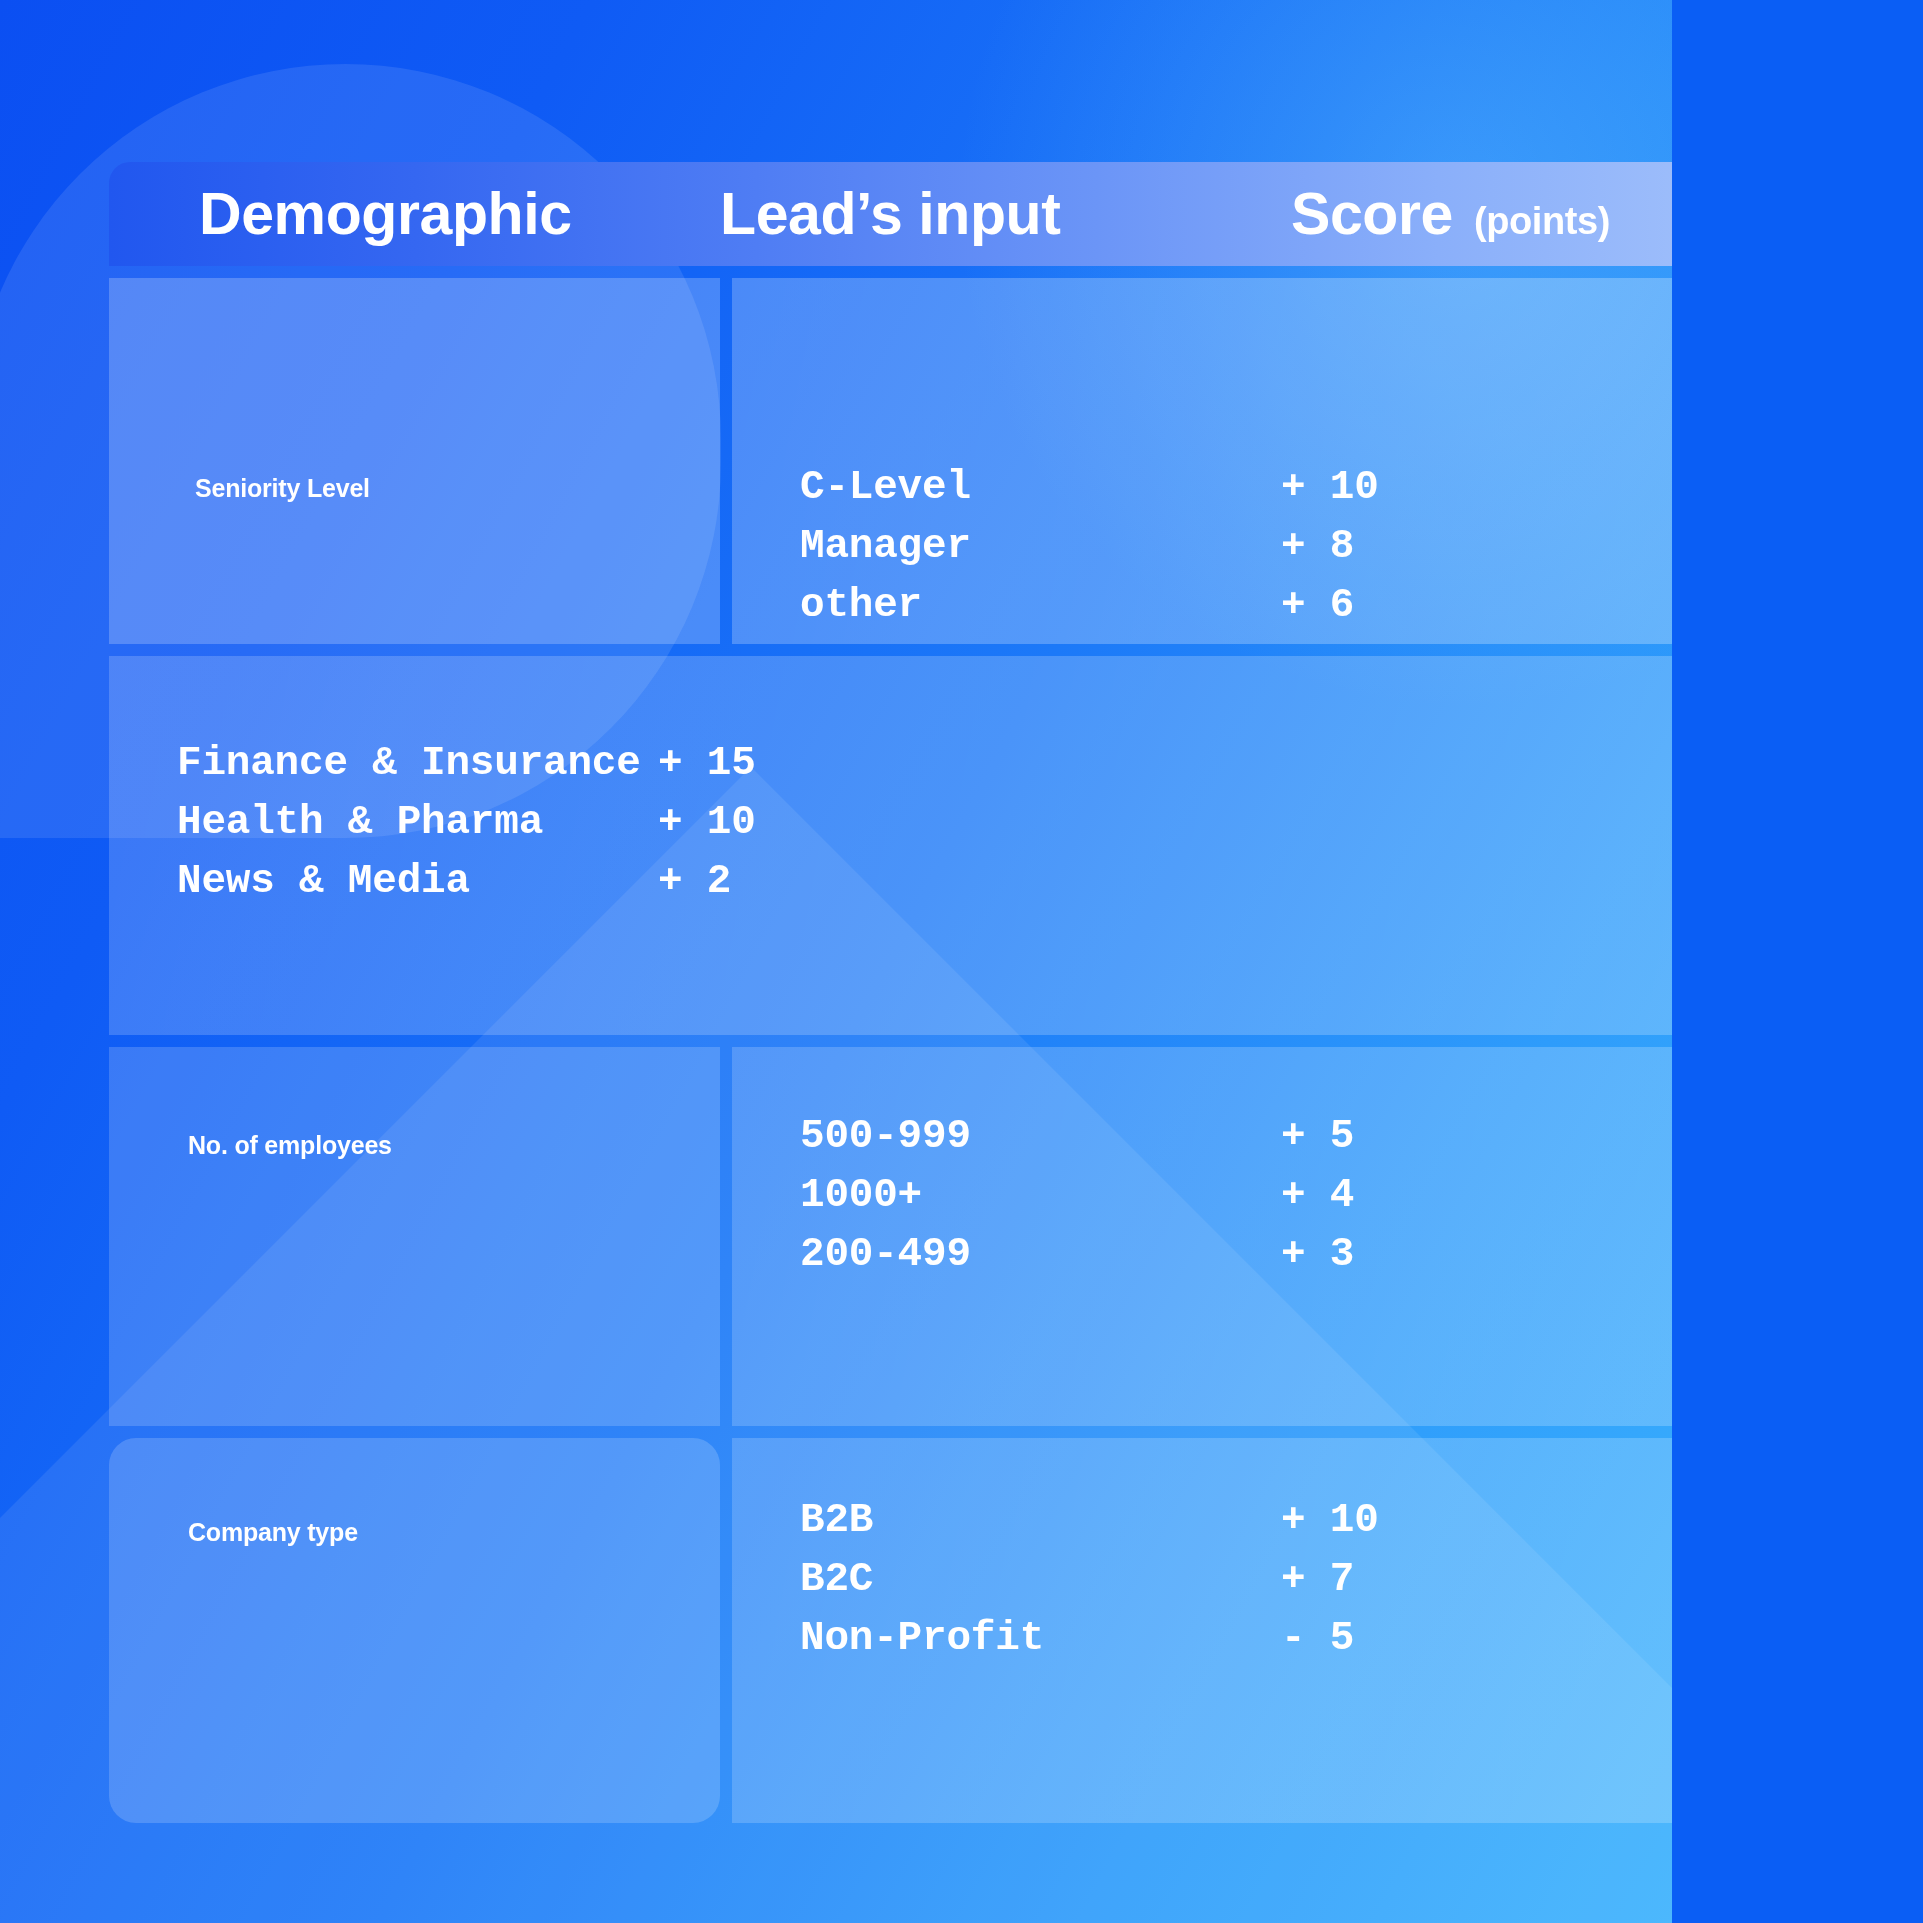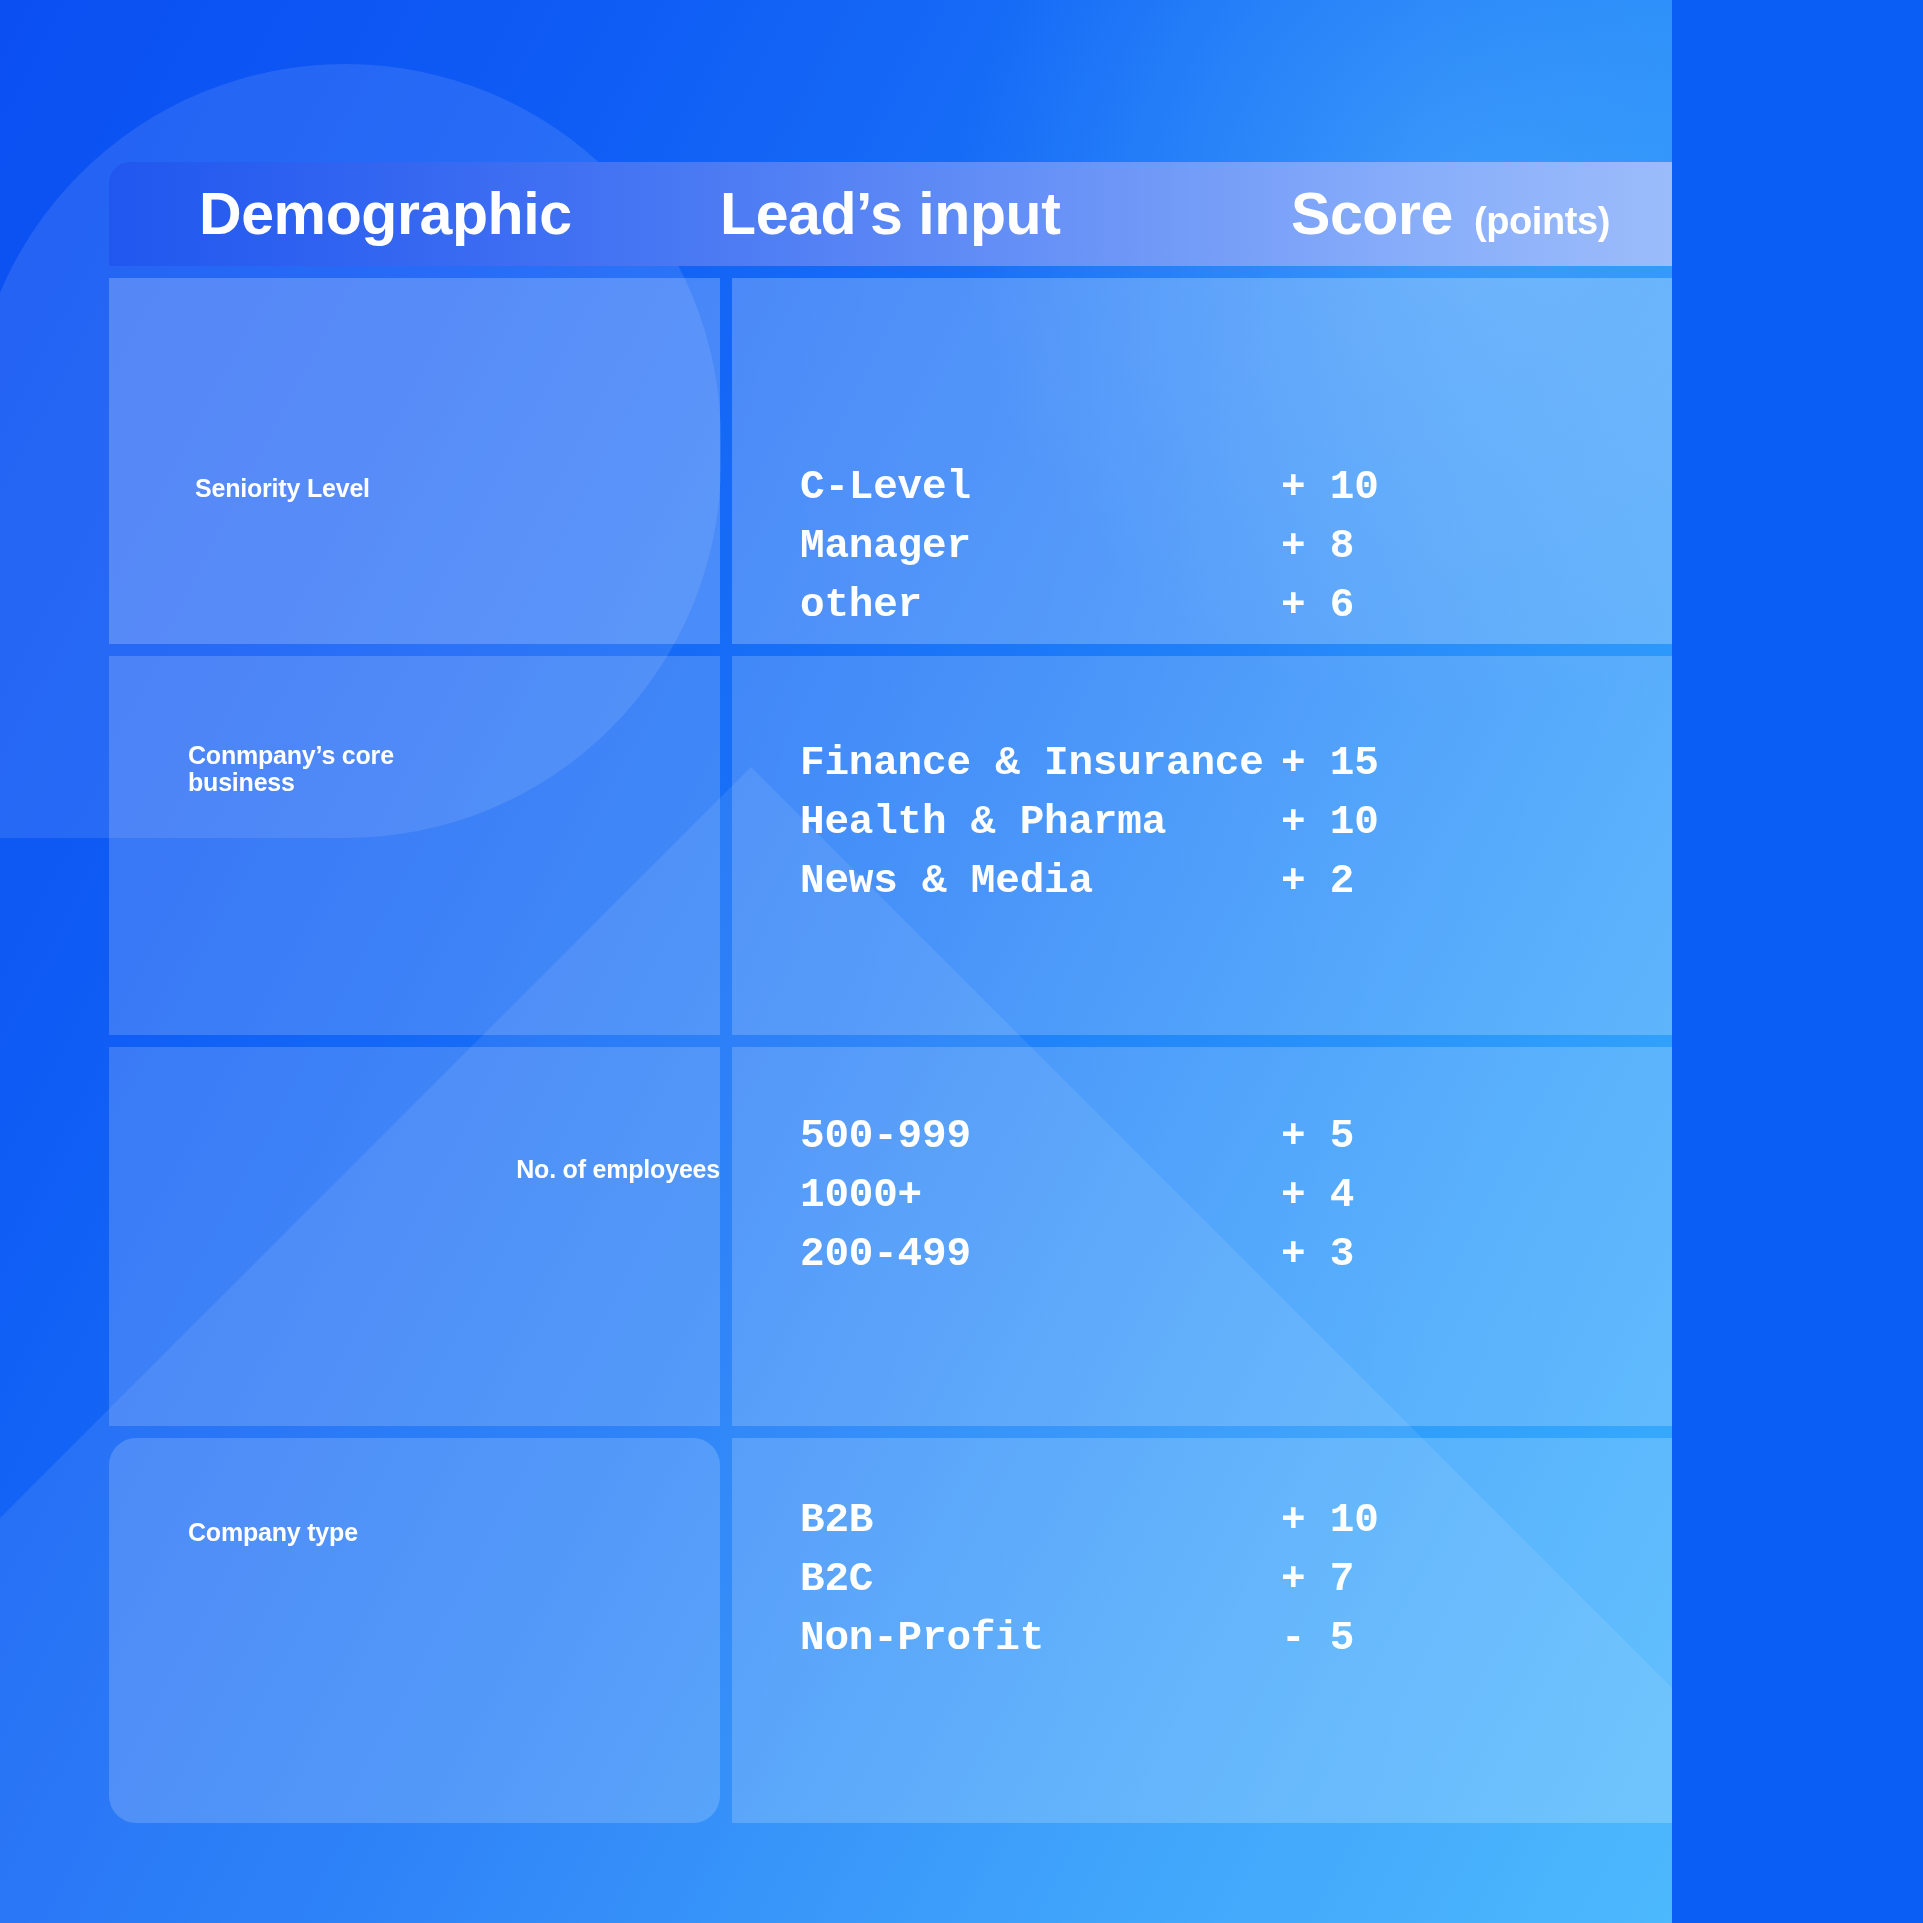--- a/index.html
+++ b/index.html
@@ -167,21 +167,21 @@
     color: #ffffff;
     font-size: 41px;
     font-weight: 700;
     white-space: pre;
     letter-spacing: -0.2px;
   }
 
   
   .r0 .cell-label { align-items: flex-start; padding-top: 197px; }
   .r1 .cell-label { align-items: flex-start; padding-top: 86px; padding-left: 79px; }
-  .r2 .cell-label { align-items: flex-start; padding-top: 109px; padding-left: 79px; justify-content: flex-end; }
+  .r2 .cell-label { align-items: flex-start; padding-top: 85px; padding-left: 79px; }
   .r3 .cell-label { align-items: flex-start; padding-top: 81px; padding-left: 79px; }
 
   .r0 .cell-values { justify-content: flex-start; padding-top: 186px; }
   .r1 .cell-values { justify-content: flex-start; padding-top: 84px; }
   .r2 .cell-values { justify-content: flex-start; padding-top: 66px; }
   .r3 .cell-values { justify-content: flex-start; padding-top: 59px; }
 </style>
 </head>
 <body>
 
@@ -216,24 +216,20 @@
           <span class="v-score">+ 8</span>
         </div>
         <div class="vline">
           <span class="v-input">other</span>
           <span class="v-score">+ 6</span>
         </div>
       </div>
     </div>
 
     <div class="trow r1">
-      <div class="cell-label">
-        <div class="row-label">Conmpany’s core
-business</div>
-      </div>
       <div class="cell-values">
         <div class="vline">
           <span class="v-input">Finance &amp; Insurance</span>
           <span class="v-score">+ 15</span>
         </div>
         <div class="vline">
           <span class="v-input">Health &amp; Pharma</span>
           <span class="v-score">+ 10</span>
         </div>
         <div class="vline">

